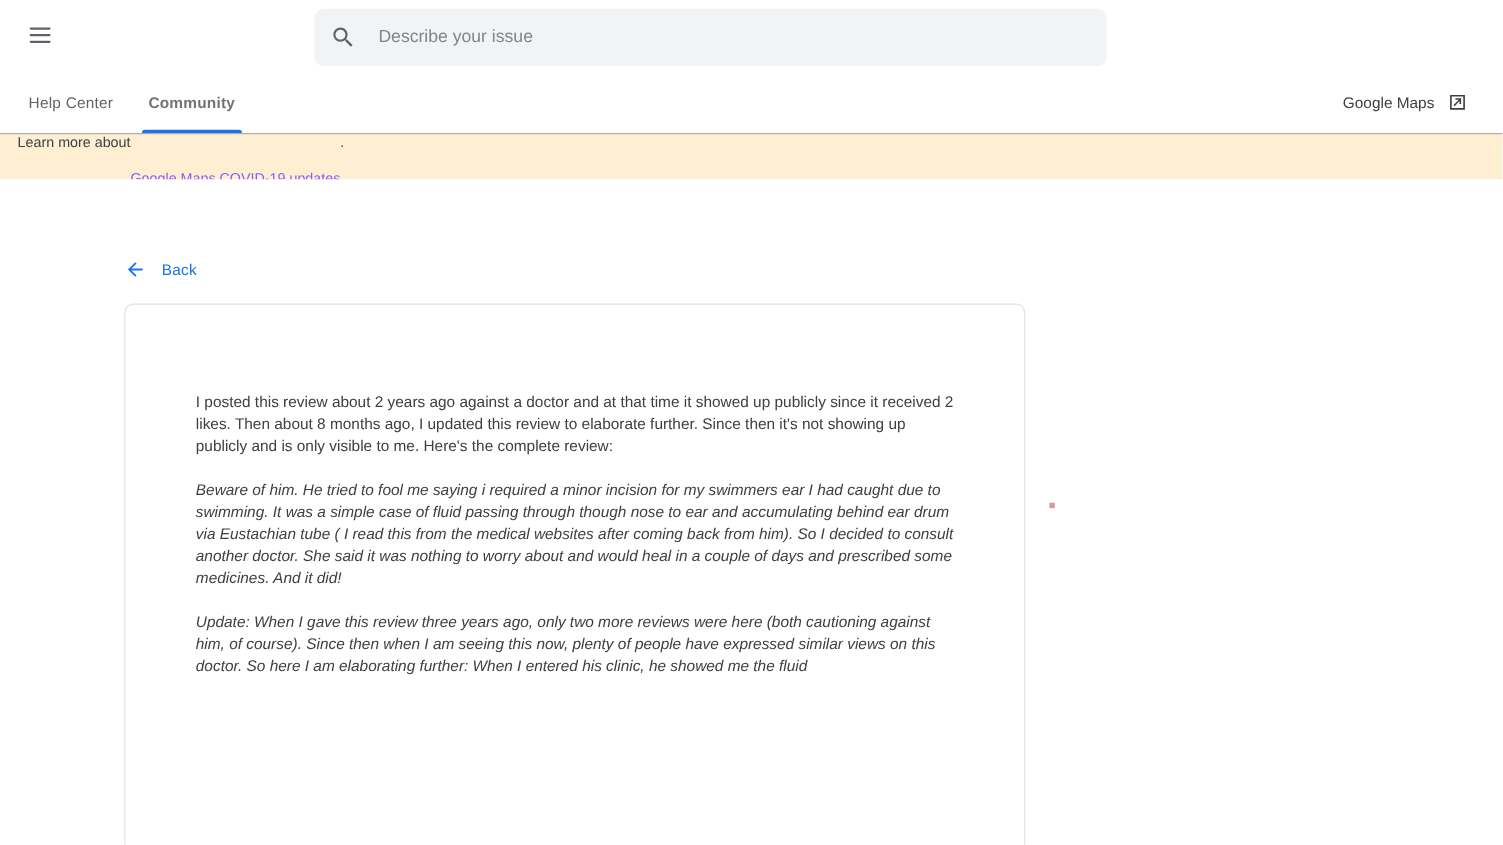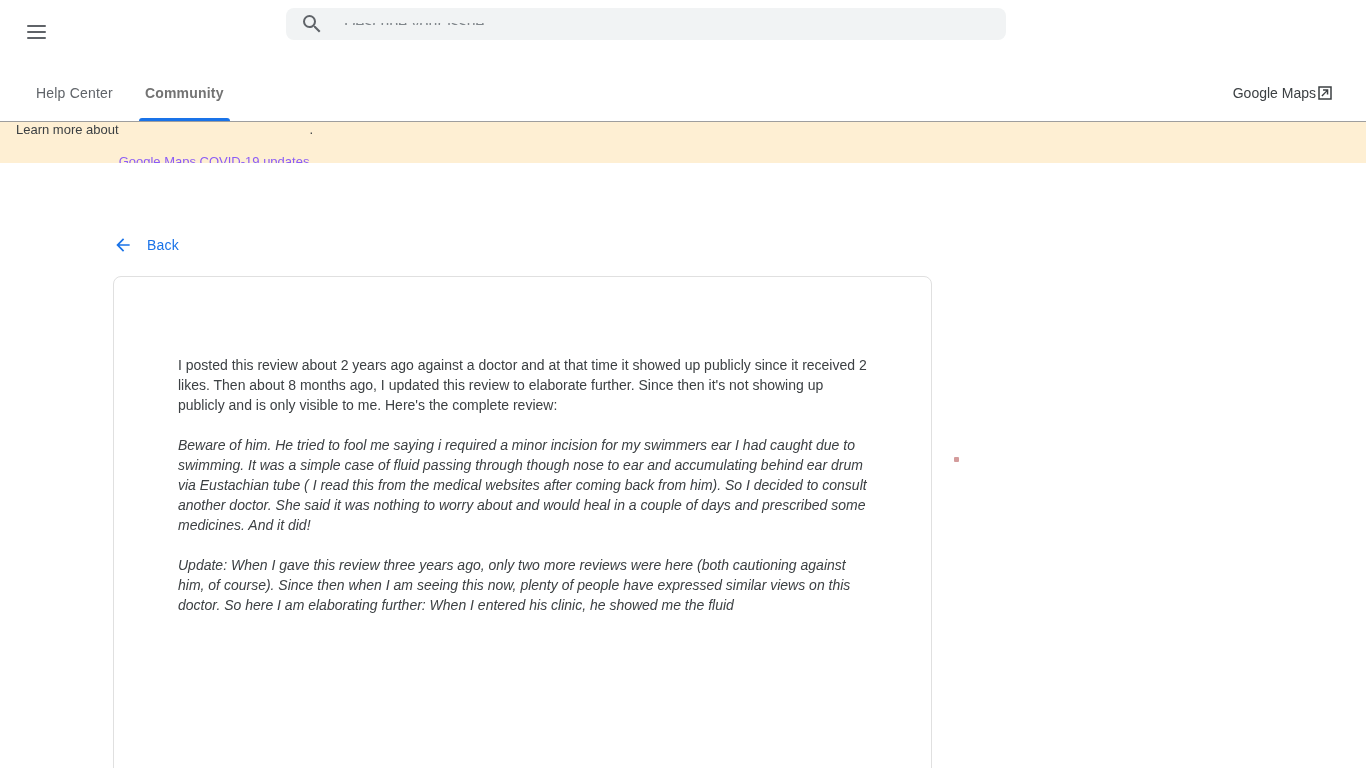--- a/index.html
+++ b/index.html
@@ -43,21 +43,21 @@
     letter-spacing: 0.1px;
     white-space: nowrap;
     font-weight: 400;
   }
 
   .search-wrap {
     position: absolute;
     left: 286px;
     top: 8px;
     width: 720px;
-    height: 32px;
+    height: 52px;
     background: #f1f3f4;
     border-radius: 8px;
     display: flex;
     align-items: center;
     padding: 16px 14px;
     cursor: text;
   }
   .search-icon { flex: 0 0 auto; width: 24px; height: 24px; display:block; }
   .search-input {
     border: none;
@@ -105,21 +105,21 @@
     letter-spacing: 0.2px;
     cursor: pointer;
   }
 
   
   .tabstrip {
     position: relative;
     height: 57px;
     display: flex;
     align-items: flex-start;
-    padding: 0 20px 0 10px;
+    padding: 0 20px 0 0;
     background: #ffffff;
   }
   .tabs {
     display: flex;
     align-items: stretch;
     height: 57px;
   }
   .tab {
     position: relative;
     display: flex;
@@ -139,21 +139,21 @@
     left: 10px; right: 10px;
     bottom: 0;
     height: 3px;
     background: #1a73e8;
     border-radius: 3px 3px 0 0;
   }
   .topbar-link {
     margin-left: auto;
     display: flex;
     align-items: center;
-    gap: 0;
+    gap: 12px;
     height: 57px;
     padding-right: 12px;
     font-size: 14px;
     color: #3c4043;
     cursor: pointer;
   }
   .ext-icon { width: 18px; height: 18px; display:block; }
 
   
   .banner {

